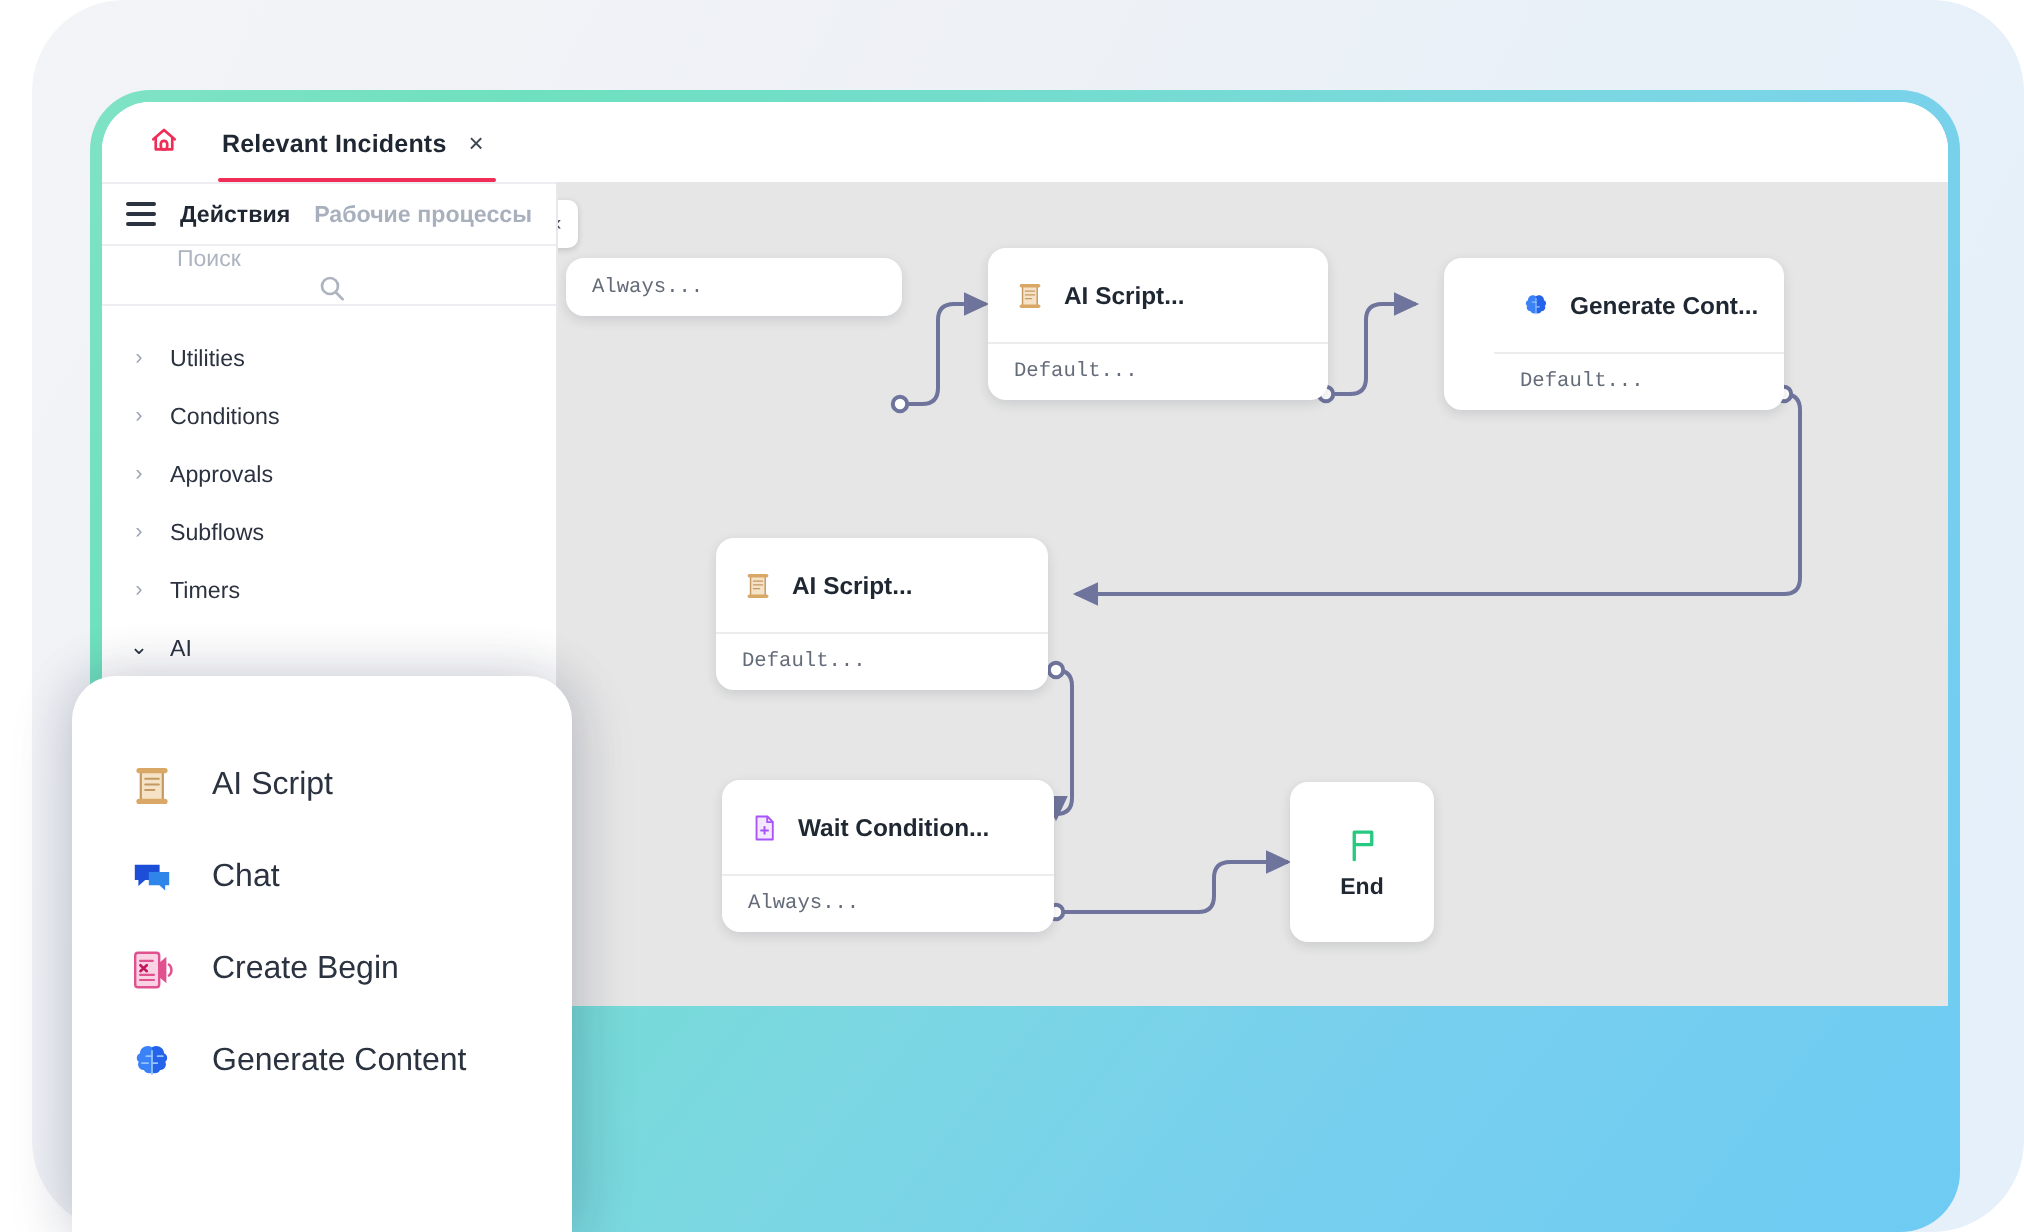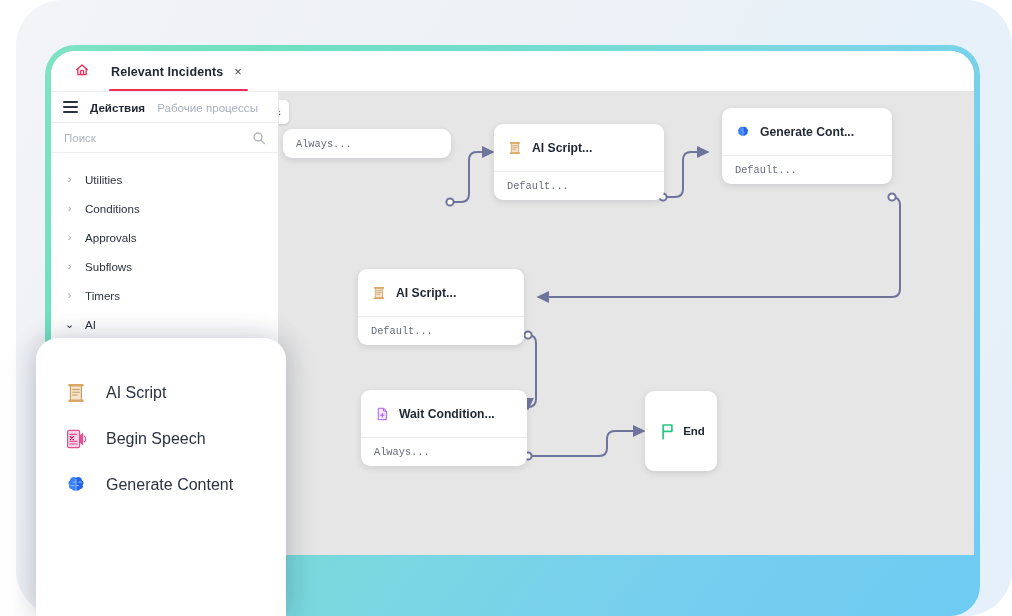--- a/index.html
+++ b/index.html
@@ -33,21 +33,21 @@
         #7bd7e2 55%,
         #77cfee 74%,
         #6ecbf3 100%);
     padding: 6px;
     overflow: hidden;
   }
 
   .app-window {
     position: absolute;
     left: 51px; top: 51px;
-    width: 923px; height: 504px;
+    width: 923px; height: 452px;
     border-radius: 24px 24px 0 0;
     background: #ffffff;
     overflow: hidden;
   }
 
   
   .tabbar {
     position: relative;
     height: 40px;
     background: #ffffff;
@@ -95,27 +95,28 @@
     height: 32px; padding: 0 12px;
     border-top: 1px solid #edeef1;
     border-bottom: 1px solid #eceef1;
   }
   .burger { display: flex; flex-direction: column; gap: 3px; width: 15px; }
   .burger i { display:block; height: 1.7px; background: #2b3240; border-radius: 2px; }
   .side-tab {
     font-size: 11.6px; color: #1f2733; font-weight: bold;
     white-space: nowrap;
   }
-  .side-tab.muted { color: #a9b0bd; font-weight: normal; }
+  .side-tab.muted { color: #a9b0bd; font-weight: bold; }
 
   .search-row {
     height: 30px;
     display: flex; align-items: center;
     padding: 0 11px 0 13px;
     border-bottom: 1px solid #edeef1;
+    flex-direction: column;
   }
   .search-input {
     flex: 1; border: none; outline: none;
     font-size: 11.5px; color: #2b3240;
     font-family: "Liberation Sans", sans-serif;
     background: transparent;
   }
   .search-input::placeholder { color: #aeb4bf; }
 
   .tree { padding-top: 12px; }
@@ -177,21 +178,21 @@
     display: flex; align-items: center;
     padding: 0 13px;
     font-size: 10.3px; color: #656c79; font-family: Liberation Mono, monospace;
   }
   .node.start .node-head { background: #07bb69; }
   .node.start .node-title { color: #ffffff; }
   .node.start .node-foot { border-top: none; }
 
   .node.terminal {
     width: 72px; height: 80px;
-    display: flex; flex-direction: row;
+    display: flex; flex-direction: column;
     align-items: center; justify-content: center; gap: 5px;
   }
   .node.terminal .t-label { font-size: 11.5px; font-weight: bold; color: #1f2733; }
 
   .ico { width: 16px; height: 16px; flex: 0 0 16px; display:block; }
 
   
   .palette {
     position: absolute;
     left: 36px; top: 338px;
@@ -331,21 +332,21 @@
                 <path d="M8.6 8.4h6.8"></path>
                   <path d="M8.6 11.2h6.8"></path>
                   <path d="M8.6 14h4.6"></path>
               </g>
             </svg>
             <span class="node-title">AI Script...</span>
           </div>
           <div class="node-foot">Default...</div>
         </div>
 
-        <div class="node" style="left:443px; top:17px; width:170px;">
+        <div class="node" style="left:443px; top:38px; width:170px;padding-left:25px;">
           <div class="node-head">
             <svg class="ico" viewBox="0 0 24 24">
               <path d="M12 4.6c-2.6-1.5-6 .1-6 3 -1.8.7-2.2 3.2-.6 4.3 -1.1 1.8.4 4.3 2.6 4.1 .7 1.8 3.3 2.3 4.4.7z" fill="#3b82f6"></path>
               <path d="M12 4.6c2.6-1.5 6 .1 6 3 1.8.7 2.2 3.2.6 4.3 1.1 1.8-.4 4.3-2.6 4.1 -.7 1.8-3.3 2.3-4.4.7z" fill="#2563eb"></path>
               <g stroke="#93c5fd" stroke-width=".9" stroke-linecap="round" fill="none">
                 <path d="M12 6.4v11.6"></path>
                   <path d="M9.2 9.1h2.8"></path>
                   <path d="M12 12.6h2.6"></path>
               </g>
             </svg>
@@ -406,36 +407,43 @@
         <rect x="4.2" y="18.4" width="15.6" height="2.6" rx="1.3" fill="#d9a866"></rect>
         <g stroke="#c39a62" stroke-width="1" stroke-linecap="round">
           <path d="M8.6 8.4h6.8"></path>
             <path d="M8.6 11.2h6.8"></path>
             <path d="M8.6 14h4.6"></path>
         </g>
       </svg>
       <span class="pal-label">AI Script</span>
     </div>
 
+    <div class="pal-row">
+      <svg class="pal-ico" viewBox="0 0 24 24">
+        <path d="M3.4 5.4h12.4v7.6H8.6l-3.4 3v-3H3.4z" fill="#1d4ed8"></path>
+        <path d="M10.4 9h10.2v6.6h-2v2.6l-2.9-2.6h-5.3z" fill="#2f86e8"></path>
+      </svg>
+      <span class="pal-label">Chat</span>
+    </div>
 
     <div class="pal-row">
       <svg class="pal-ico" viewBox="0 0 24 24">
         <rect x="3.6" y="3.4" width="12" height="17.2" rx="1.4" fill="#f9d3e3" stroke="#e0518f" stroke-width="1.2"></rect>
         <g stroke="#e0518f" stroke-width="1.1" stroke-linecap="round">
           <path d="M6 7.4h6.4"></path>
             <path d="M6 14.4h7"></path>
             <path d="M6 17h7"></path>
         </g>
         <path d="M6.2 9.6 9.4 12.6 M9.4 9.6 6.2 12.6" stroke="#c2185b" stroke-width="1.3" stroke-linecap="round"></path>
         <path d="M15.8 8.2 19.2 5.4v13.2l-3.4-2.8z" fill="#e0518f"></path>
         <g stroke="#e0518f" stroke-width="1.2" fill="none" stroke-linecap="round">
           <path d="M20.4 9.2a3.6 3.6 0 0 1 0 5.6"></path>
         </g>
       </svg>
-      <span class="pal-label">Begin Speech</span>
+      <span class="pal-label">Create Begin</span>
     </div>
 
 
     <div class="pal-row">
       <svg class="pal-ico" viewBox="0 0 24 24">
         <path d="M12 4.6c-2.6-1.5-6 .1-6 3 -1.8.7-2.2 3.2-.6 4.3 -1.1 1.8.4 4.3 2.6 4.1 .7 1.8 3.3 2.3 4.4.7z" fill="#3b82f6"></path>
         <path d="M12 4.6c2.6-1.5 6 .1 6 3 1.8.7 2.2 3.2.6 4.3 1.1 1.8-.4 4.3-2.6 4.1 -.7 1.8-3.3 2.3-4.4.7z" fill="#2563eb"></path>
         <g stroke="#93c5fd" stroke-width=".9" stroke-linecap="round" fill="none">
           <path d="M12 6.4v11.6"></path>
             <path d="M9.2 9.1h2.8"></path>

